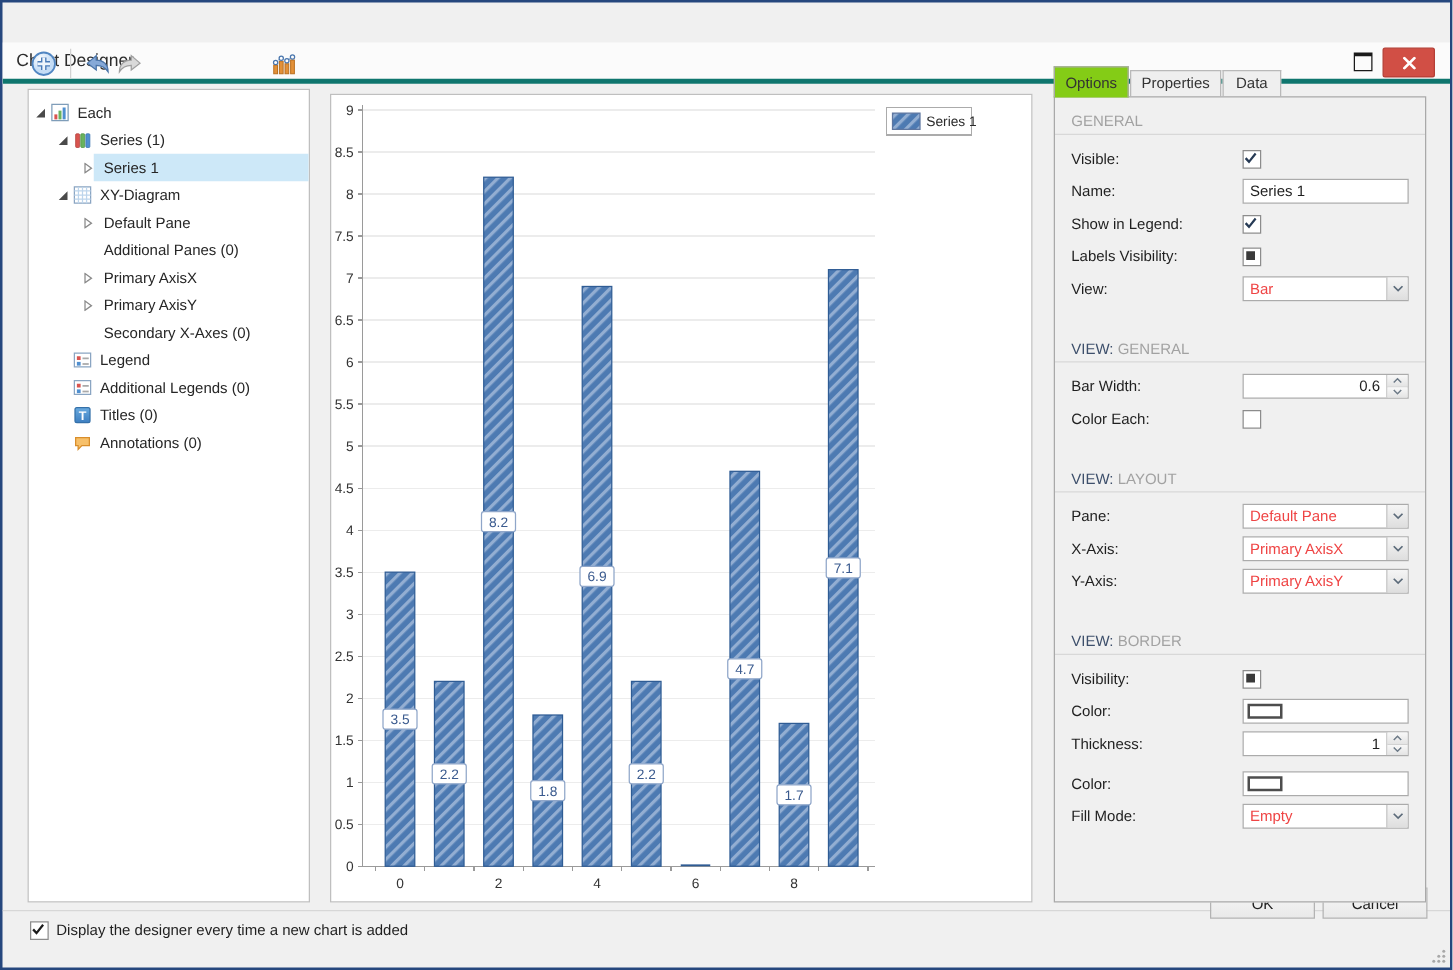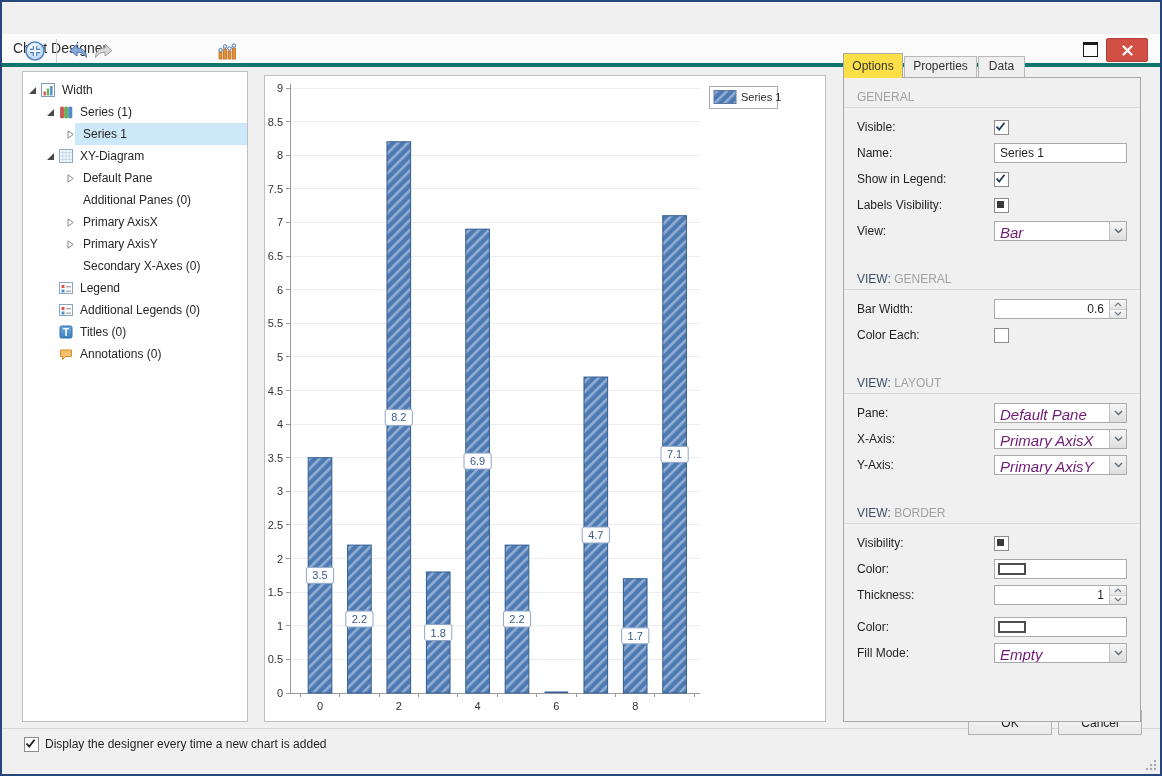--- a/index.html
+++ b/index.html
@@ -23,38 +23,38 @@
   .tree-row .exp{width:10px;height:10px;display:flex;align-items:center;justify-content:center;flex:none;}
   .tree-row .ticon{width:16px;height:16px;margin:0 4px 0 3px;flex:none;display:flex;align-items:center;justify-content:center;}
   .tree-row .core{display:flex;align-items:center;flex:1;height:22px;padding-right:4px;}
   .tree-row .core.selected{background:#cde8f8;}
   .tree-row .tlabel{padding-left:2px;white-space:nowrap;}
   
   .chart-panel{position:absolute;left:262px;top:73px;width:562px;height:647px;background:#fff;border:1px solid #bfbfbf;box-sizing:border-box;}
   .chart-panel svg text{font-family:"Liberation Sans","DejaVu Sans",sans-serif;}
   
   .tab{position:absolute;box-sizing:border-box;font-size:12px;color:#333;display:flex;align-items:flex-end;justify-content:center;padding-bottom:5px;}
-  .tab.active{background:#fde047;border:1px solid #a9a9a9;border-bottom:none;z-index:3;}
+  .tab.active{background:#84cc16;border:1px solid #a9a9a9;border-bottom:none;z-index:3;}
   .tab.inactive{background:#efefef;border:1px solid #b9b9b9;border-bottom:none;z-index:1;}
   
   .options-panel{position:absolute;left:841px;top:75px;width:298px;height:645px;background:#f0f0f0;border:1px solid #a9a9a9;box-sizing:border-box;padding:0 13px;z-index:2;overflow:hidden;}
   .grp-header{margin:28px -13px 0 -13px;padding:0 13px 3px 13px;border-bottom:1px solid #d8d8d8;font-size:12px;}
   .grp-header:first-child{margin-top:12px;}
   .grp-header .pfx{color:#3d4f6b;}
   .grp-header .nm{color:#a2a2a2;}
   .grp-rows{padding-top:6px;}
   .opt-row{height:26px;display:flex;align-items:center;}
   .opt-row .lbl{font-size:12px;color:#1f1f1f;}
   .opt-row .ctrl{margin-left:auto;width:133px;display:flex;}
   
   .cb{width:13px;height:13px;background:#fff;border:1px solid #8c8c8c;position:relative;flex:none;}
   .cb-fill{position:absolute;left:2px;top:2px;width:7px;height:7px;background:#3a3a3a;}
   .textbox{width:133px;height:20px;background:#fff;border:1px solid #ababab;font-size:12px;color:#1f1f1f;display:flex;align-items:center;padding:0 5px;box-sizing:border-box;}
   .combo,.spin,.coloredit{width:133px;height:20px;background:#fff;border:1px solid #ababab;display:flex;box-sizing:border-box;}
-  .combo-val{flex:1;font-size:15px;color:#701a75;padding:2px 5px;white-space:nowrap;overflow:hidden;font-style:italic;}
+  .combo-val{flex:1;font-size:12px;color:#ef4444;padding:2px 5px;white-space:nowrap;overflow:hidden;}
   .combo-btn{width:16px;border-left:1px solid #c0c0c0;background:linear-gradient(#f5f5f5,#dedede);display:flex;align-items:center;justify-content:center;flex:none;}
   .spin-val{flex:1;font-size:12px;color:#1f1f1f;padding:2px 5px;text-align:right;}
   .spin-btns{width:16px;border-left:1px solid #c0c0c0;display:flex;flex-direction:column;flex:none;}
   .spin-btns span{flex:1;display:flex;align-items:center;justify-content:center;background:linear-gradient(#f8f8f8,#e4e4e4);}
   .spin-btns .up{border-bottom:1px solid #d2d2d2;}
   .coloredit{align-items:center;padding:0 3px;}
   .swatch{width:28px;height:12px;background:#fff;border:2px solid #4d4d4d;box-sizing:border-box;}
   
   .footer-sep{position:absolute;left:0;top:726px;width:100%;height:1px;background:#d7d7d7;}
   .footer-check{position:absolute;left:22px;top:735px;display:flex;align-items:flex-start;}
@@ -132,21 +132,21 @@
         </span>
         <span class="core">
           <span class="ticon">
             <svg width="16" height="16" viewBox="0 0 16 16">
               <rect x="1.5" y="1.5" width="13" height="13" fill="#fff" stroke="#7f9db9"></rect>
               <rect x="3.5" y="9.5" width="2.4" height="4" fill="#d9544f"></rect>
               <rect x="6.8" y="6.5" width="2.4" height="7" fill="#69b35d"></rect>
               <rect x="10.1" y="4" width="2.4" height="9.5" fill="#4f8fd0"></rect>
             </svg>
           </span>
-          <span class="tlabel">Width</span>
+          <span class="tlabel">Each</span>
         </span>
       </div>
       <div class="tree-row">
         <div style="width:22px;flex:none"></div>
         <span class="exp">
           <svg width="9" height="9" viewBox="0 0 9 9">
             <path d="M8 1 L8 8 L1 8 Z" fill="#4a4a4a"></path>
           </svg>
         </span>
         <span class="core">

